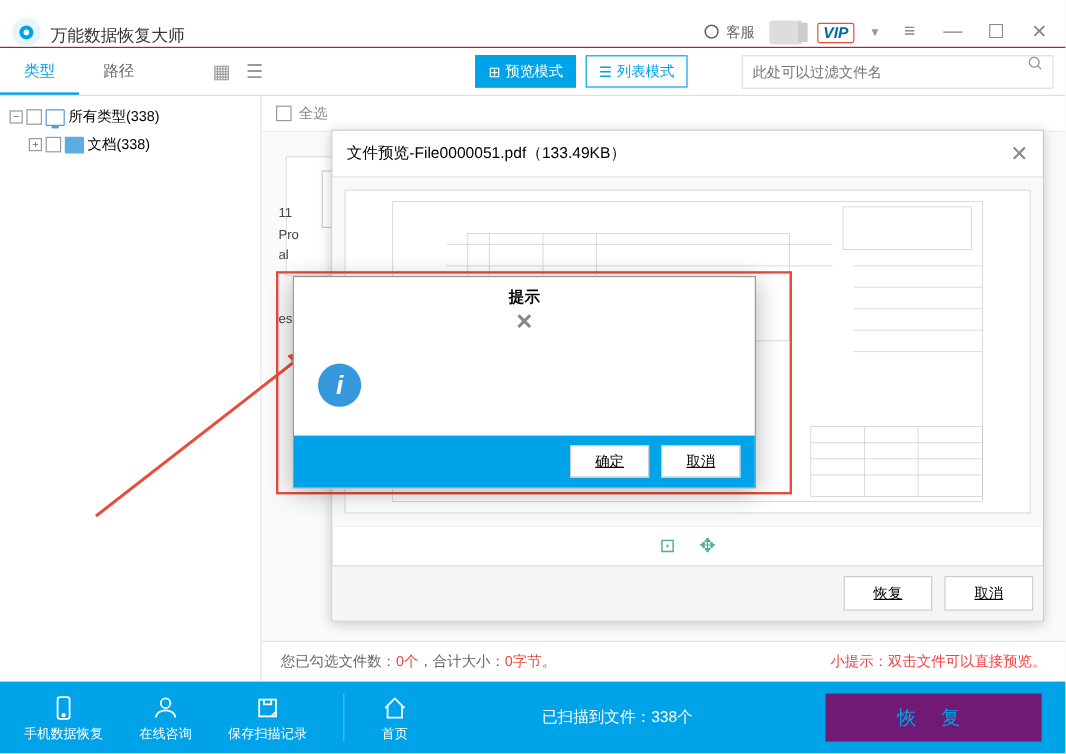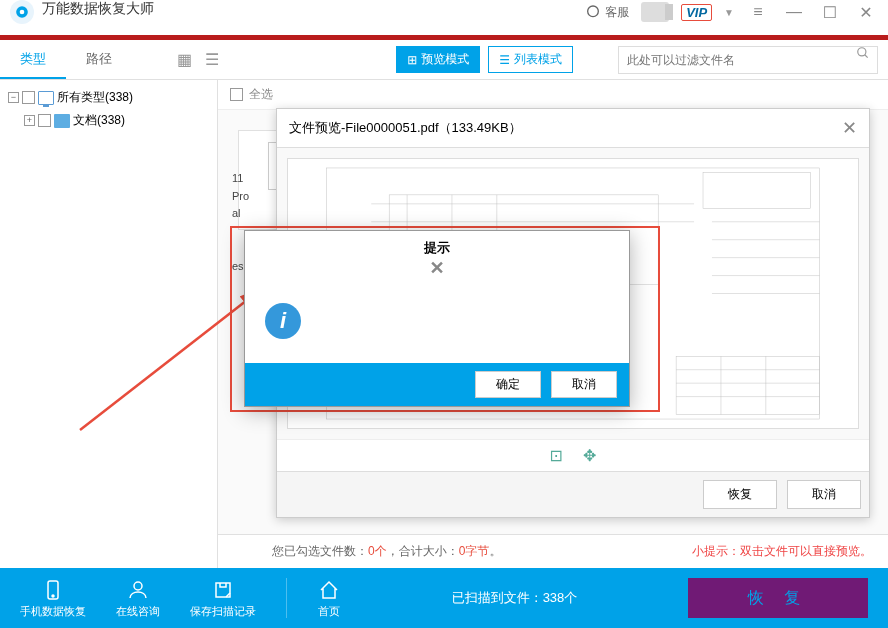--- a/index.html
+++ b/index.html
@@ -1,19 +1,19 @@
 <!DOCTYPE html>
 <html><head>
 <meta charset="utf-8">
 <style>
 * { margin: 0; padding: 0; box-sizing: border-box; font-family: "Microsoft YaHei", sans-serif; }
 body { width: 888px; height: 628px; background: #f5f5f5; position: relative; overflow: hidden; }
 
 
-.titlebar { height: 40px; background: #fff; border-bottom: 5px solid #b91c1c; display: flex; align-items: flex-start; padding: 0 10px; }
+.titlebar { height: 40px; background: #fff; border-bottom: 1px solid #b91c1c; display: flex; align-items: flex-end; padding: 0 10px; }
 .app-icon { width: 24px; height: 24px; background: #e8f4fc; border-radius: 50%; display: flex; align-items: center; justify-content: center; margin-right: 8px; }
 .app-icon svg { fill: #00a2e8; }
 .app-title { font-size: 14px; color: #333; flex: 1; }
 .titlebar-right { display: flex; align-items: center; gap: 12px; }
 .chat-btn { display: flex; align-items: center; gap: 4px; font-size: 12px; color: #666; cursor: pointer; }
 .avatar { width: 28px; height: 20px; background: #ddd; border-radius: 3px; position: relative; }
 .avatar::after { content: ""; position: absolute; right: -4px; top: 2px; width: 8px; height: 16px; background: #ccc; }
 .vip-badge { color: #0369a1; font-weight: bold; font-style: italic; font-size: 13px; border: 1px solid #e74c3c; padding: 0 4px; border-radius: 2px; }
 .titlebar-btn { width: 24px; height: 24px; display: flex; align-items: center; justify-content: center; cursor: pointer; color: #888; font-size: 16px; }
 .dropdown-arrow { font-size: 10px; color: #999; }
@@ -46,41 +46,41 @@
 .content { flex: 1; display: flex; flex-direction: column; }
 .select-all-bar { padding: 6px 12px; display: flex; align-items: center; gap: 6px; font-size: 12px; color: #888; border-bottom: 1px solid #eee; }
 .file-area { flex: 1; position: relative; overflow: hidden; background: #fafafa; }
 .placeholder-thumbs { position: absolute; inset: 0; display: flex; flex-wrap: wrap; gap: 20px; padding: 20px; }
 .thumb { width: 100px; height: 100px; background: #fff; border: 1px solid #e0e0e0; position: relative; }
 .thumb-top { height: 70px; display: flex; align-items: center; justify-content: center; }
 .pdf-icon { width: 40px; height: 48px; background: #fff; border: 1px solid #ccc; position: relative; }
 .loading-text { position: absolute; right: 30px; top: 260px; font-size: 12px; color: #666; }
 
 .status-bar { padding: 8px 16px; border-top: 1px solid #e0e0e0; font-size: 12px; display: flex; justify-content: space-between; }
-.status-text { color: #666; margin-left: 38px; }
+.status-text { color: #666; }
 .status-text .red { color: #e74c3c; }
 .status-hint { color: #ef4444; }
 
 
 .footer { height: 60px; background: #00a2e8; display: flex; align-items: center; padding: 0 20px; gap: 30px; }
 .footer-item { display: flex; flex-direction: column; align-items: center; color: #fff; font-size: 11px; cursor: pointer; gap: 2px; }
 .footer-item svg { width: 24px; height: 24px; fill: none; stroke: #fff; stroke-width: 1.5; }
 .footer-divider { width: 1px; height: 40px; background: rgba(255,255,255,0.3); }
 .footer-status { flex: 1; text-align: center; color: #fff; font-size: 13px; }
 .recover-btn { width: 180px; height: 40px; background: #701a75; color: #00a2e8; font-size: 16px; display: flex; align-items: center; justify-content: center; cursor: pointer; letter-spacing: 8px; }
 
 
 .preview-dialog { position: absolute; left: 276px; top: 108px; width: 594px; height: 410px; background: #fff; border: 1px solid #ccc; box-shadow: 0 2px 10px rgba(0,0,0,0.2); z-index: 10; display: flex; flex-direction: column; }
 .preview-header { padding: 8px 12px; border-bottom: 1px solid #ddd; display: flex; align-items: center; justify-content: space-between; font-size: 13px; }
 .preview-close { cursor: pointer; font-size: 18px; color: #888; }
 .preview-body { flex: 1; background: #f9f9f9; position: relative; overflow: hidden; }
 .engineering-bg { position: absolute; inset: 10px; background: #fff; border: 1px solid #ddd; }
 .preview-tools { display: flex; justify-content: center; gap: 20px; padding: 6px; border-top: 1px solid #eee; }
 .preview-footer { padding: 8px; display: flex; justify-content: flex-end; gap: 10px; border-top: 1px solid #ddd; background: #f5f5f5; }
-.dlg-btn { padding: 5px 24px; font-size: 12px; border: 1px solid #ccc; background: #fff; cursor: pointer; }
+.dlg-btn { padding: 5px 24px; font-size: 12px; border: 1px solid #ccc; background: #fff; cursor: pointer; text-decoration: underline; }
 
 
 .red-box { position: absolute; border: 2px solid #e74c3c; pointer-events: none; z-index: 15; }
 
 
 .red-arrow { position: absolute; z-index: 20; pointer-events: none; }
 
 
 .confirm-dialog { position: absolute; left: 244px; top: 230px; width: 386px; background: #fff; border: 1px solid #999; box-shadow: 0 4px 20px rgba(0,0,0,0.3); z-index: 30; }
 .confirm-header { padding: 8px 28px; display: flex; justify-content: space-between; align-items: center; font-size: 13px; font-weight: bold; flex-direction: column; }

